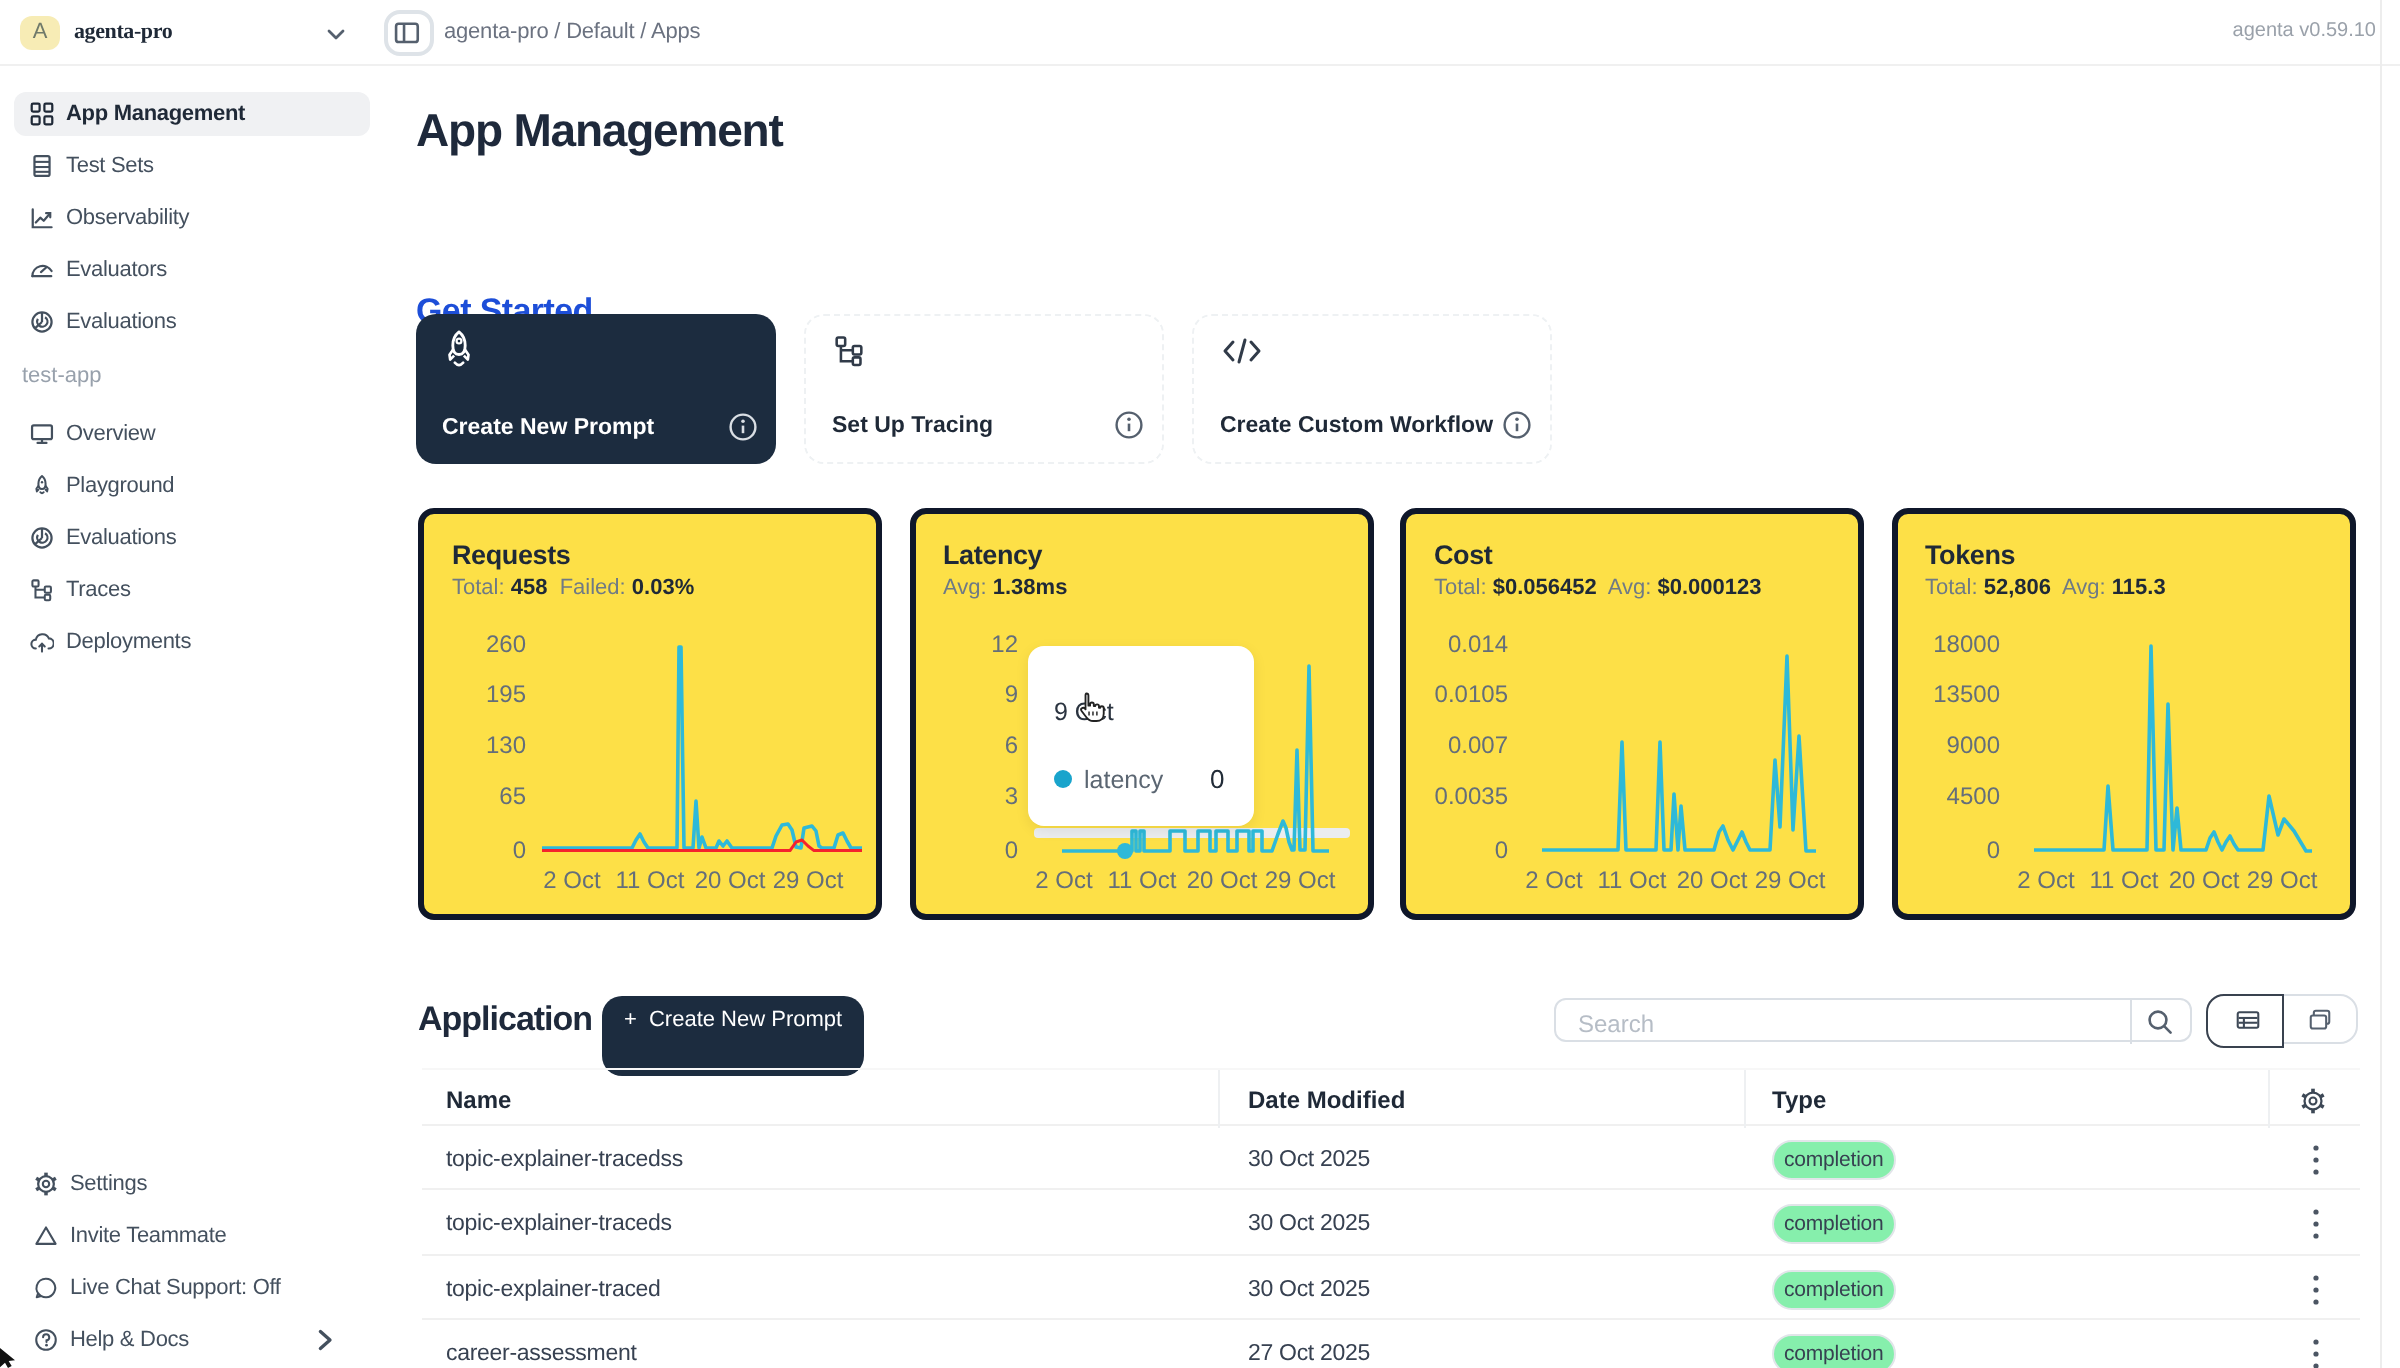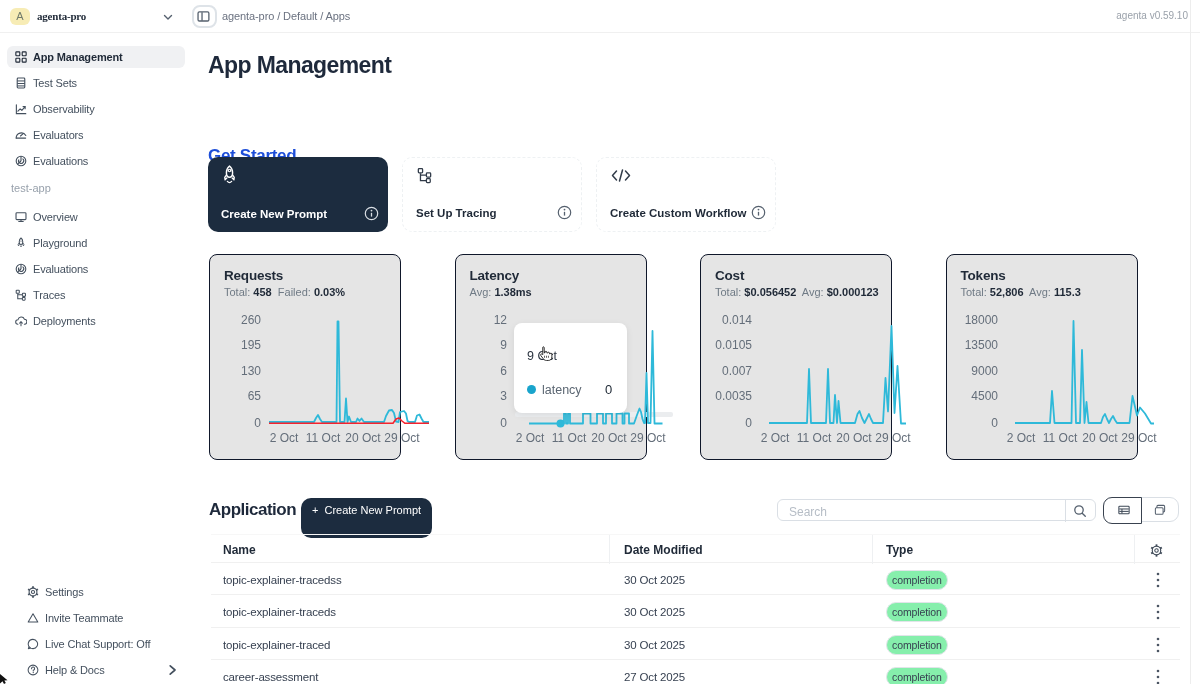--- a/index.html
+++ b/index.html
@@ -22,40 +22,40 @@
 
 
 #side { position:absolute; top:33px; left:0; width:200px; height:651px; background:#fff; }
 .mitem { position:relative; height:22px; margin:0 0 4px 7px; width:178px; border-radius:6px;
   display:flex; align-items:center; font-size:11px; letter-spacing:-0.15px; color:#44505e; }
 .mitem svg { margin:0 6px 0 8px; flex:none; width:12px; height:12px; }
 .mitem.sel { background:#f0f1f3; color:#1f2937; font-weight:bold; }
 #grp1 { position:absolute; top:13px; left:0; }
 #applbl { position:absolute; top:149px; left:11px; font-size:11px; color:#98a1ac; }
 #grp2 { position:absolute; top:173px; left:0; }
-#grpb { position:absolute; bottom:-1px; left:12px; }
+#grpb { position:absolute; bottom:-1px; left:2px; }
 .chevR { position:absolute; right:13px; }
 
 
 #h1 { position:absolute; left:208px; top:52px; font-size:23px; font-weight:bold; color:#1e293b;
   letter-spacing:-0.6px; }
 #h2gs { position:absolute; left:208px; top:114px; font-size:17px; letter-spacing:-0.3px; font-weight:bold; color:#1d4ed8;margin-top:32px; }
 
 .gscard { position:absolute; top:157px; height:75px; border-radius:10px; }
 #gs1 { left:208px; width:180px; background:#1c2c3f; }
 #gs2 { left:402px; width:180px; border:1px dashed #eef1f3; }
 #gs3 { left:596px; width:180px; border:1px dashed #eef1f3; }
 .gsicon { position:absolute; left:13px; top:9px; }
 .gstitle { position:absolute; left:13px; bottom:12px; font-size:11.5px; font-weight:bold; color:#1f2937; white-space:nowrap; }
 #gs1 .gstitle { color:#fff; }
 .gsinfo { position:absolute; right:9px; bottom:11px; }
 
 
-.ccard { position:absolute; top:254px; width:192px; height:206px; background:#e5e5e5;
-  border:1px solid #0f172a; border-radius:8px; }
+.ccard { position:absolute; top:254px; width:232px; height:206px; background:#fde047;
+  border:3px solid #0f172a; border-radius:8px; }
 .ctitle { position:absolute; left:14px; top:13px; font-size:13.5px; letter-spacing:-0.2px; font-weight:bold; color:#1f2937; }
 .csub { position:absolute; left:14px; top:31px; font-size:11px; color:#6f7a85; }
 .csub b { color:#1f2937; }
 .ccard svg.plot { position:absolute; left:0; top:0; }
 
 
 #apph { position:absolute; left:209px; top:500px; font-size:17px; letter-spacing:-0.5px; font-weight:bold; color:#1e293b; }
 #cnp { position:absolute; left:301px; top:498px; width:131px; height:40px; background:#1c2c3f;
   border-radius:10px; color:#fff; font-size:11px; text-align:center; line-height:24px; }
 #search { position:absolute; left:777px; top:499px; width:319px; height:22px; border:1px solid #dadfe5;

